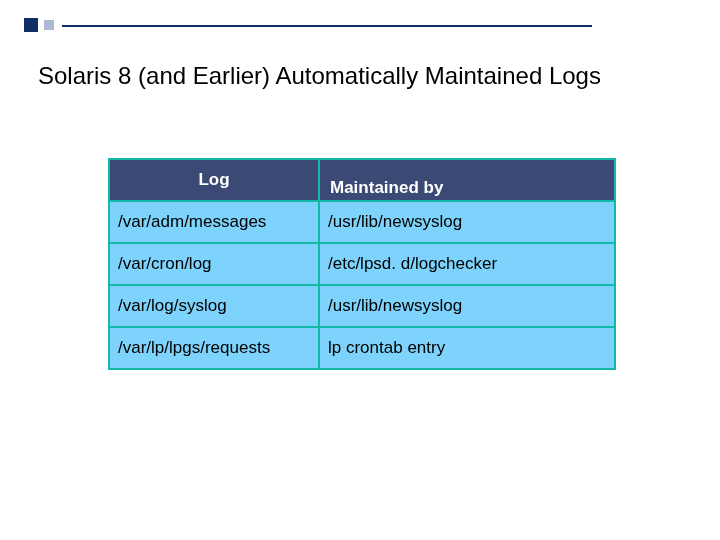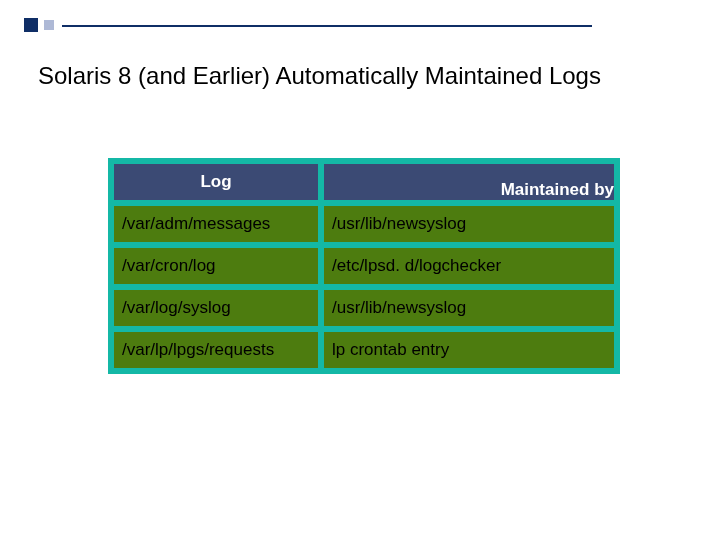--- a/index.html
+++ b/index.html
@@ -60,42 +60,41 @@
     width: 506px;
   }
   table {
     border-collapse: collapse;
     width: 100%;
     table-layout: fixed;
   }
   col.c1 { width: 210px; }
   col.c2 { width: 296px; }
   th, td {
-    border: 6px solid #14b8a6;
+    border: 2px solid #14b8a6;
     font-size: 17px;
     text-align: left;
     vertical-align: middle;
     height: 42px;
     box-sizing: border-box;
   }
   th {
     background: #3b4a74;
     color: #fff;
     font-weight: 700;
   }
   th.hc1 {
     text-align: center;
     padding: 0;
   }
   th.hc2 {
     padding: 16px 0 0 10px;
-    text-align: right;
   }
   td {
-    background: #4d7c0f;
+    background: #7dd3fc;
     padding: 0 12px 0 8px;
   }
 </style>
 </head>
 <body>
 
 <div class="slide">
   <div class="deco">
     <div class="sq"></div>
     <div class="sq light"></div>

